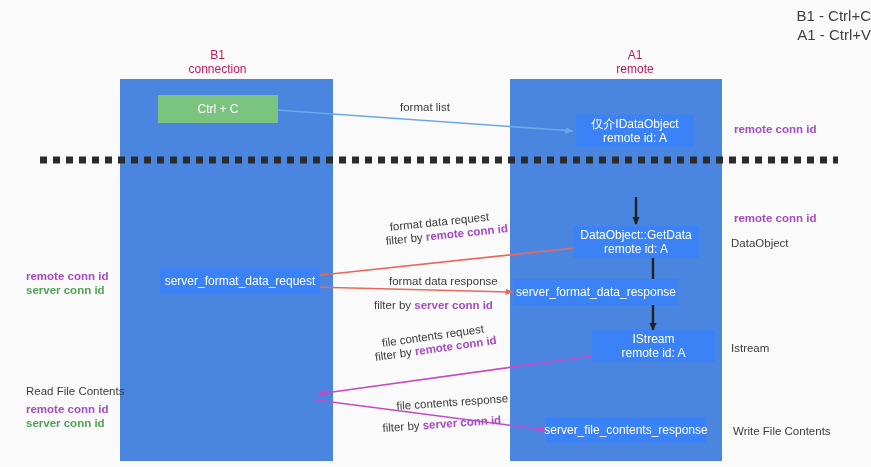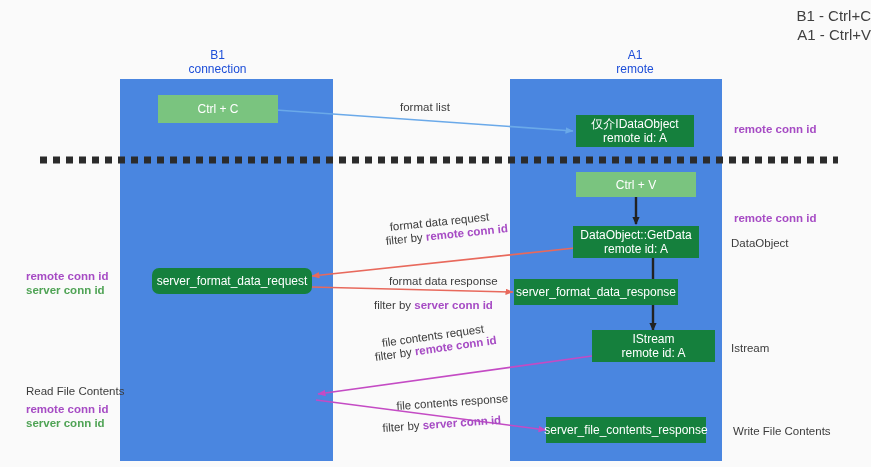--- a/index.html
+++ b/index.html
@@ -17,34 +17,34 @@
   
   .title{
     position:absolute;left:0;top:6px;width:871px;
     text-align:right;font-size:15px;line-height:19px;color:#404040;
     white-space:pre-line;
   }
 
   
   .col-head{
     position:absolute;text-align:center;font-size:12px;line-height:14px;
-    color:#1d4ed8;white-space:pre-line;
+    color:#be185d;white-space:pre-line;
   }
 
   
   .lane{position:absolute;background:#4a86e0;}
 
   
   .box{
     position:absolute;display:flex;align-items:center;justify-content:center;
     text-align:center;color:#ffffff;font-size:12px;line-height:14px;
     white-space:pre-line;box-sizing:border-box;padding:2px 4px;
   }
   .box.green{background:#7ac47f;}
-  .box.orange{background:#15803d;}
+  .box.orange{background:#3b82f6;}
 
   
   .lbl{position:absolute;font-size:11.5px;line-height:14px;color:#3c3c3c;white-space:nowrap;}
   .lbl.rot{transform-origin:left top;}
   .purple{color:#a64bc4;font-weight:bold;}
   .green-t{color:#4fa355;font-weight:bold;}
   .lbl-blk{position:absolute;white-space:nowrap;font-size:11.5px;line-height:15px;}
 </style>
 </head>
 <body>
@@ -93,26 +93,25 @@
     <line x1="592" y1="356" x2="318" y2="394" stroke="#c44bc4" stroke-width="1.6" marker-end="url(#ah-mag)"></line>
 
     <line x1="316" y1="400" x2="546" y2="430" stroke="#c44bc4" stroke-width="1.6" marker-end="url(#ah-mag)"></line>
   </svg>
 
   <div class="box green" style="left:158px;top:95px;width:120px;height:28px;text-align:center;">Ctrl + C</div>
 
   <div class="box orange" style="left:576px;top:115px;width:118px;height:32px;">仅介IDataObject
 remote id: A</div>
 
-  <div class="box green" style="left:576px;top:172px;width:120px;height:25px;">Ctrl + V</div>
 
   <div class="box orange" style="left:573px;top:226px;width:126px;height:32px;">DataObject::GetData
 remote id: A</div>
 
-  <div class="box orange" style="left:152px;top:268px;width:160px;height:26px;border-radius:7px;">server_format_data_request</div>
+  <div class="box orange" style="left:160px;top:268px;width:160px;height:26px;">server_format_data_request</div>
 
   <div class="box orange" style="left:514px;top:279px;width:164px;height:26px;">server_format_data_response</div>
 
   <div class="box orange" style="left:592px;top:330px;width:123px;height:32px;">IStream
 remote id: A</div>
 
 
   <div class="box orange" style="left:546px;top:417px;width:160px;height:26px;">server_file_contents_response</div>
 
   <div class="lbl" style="left:400px;top:100px;">format list</div>

